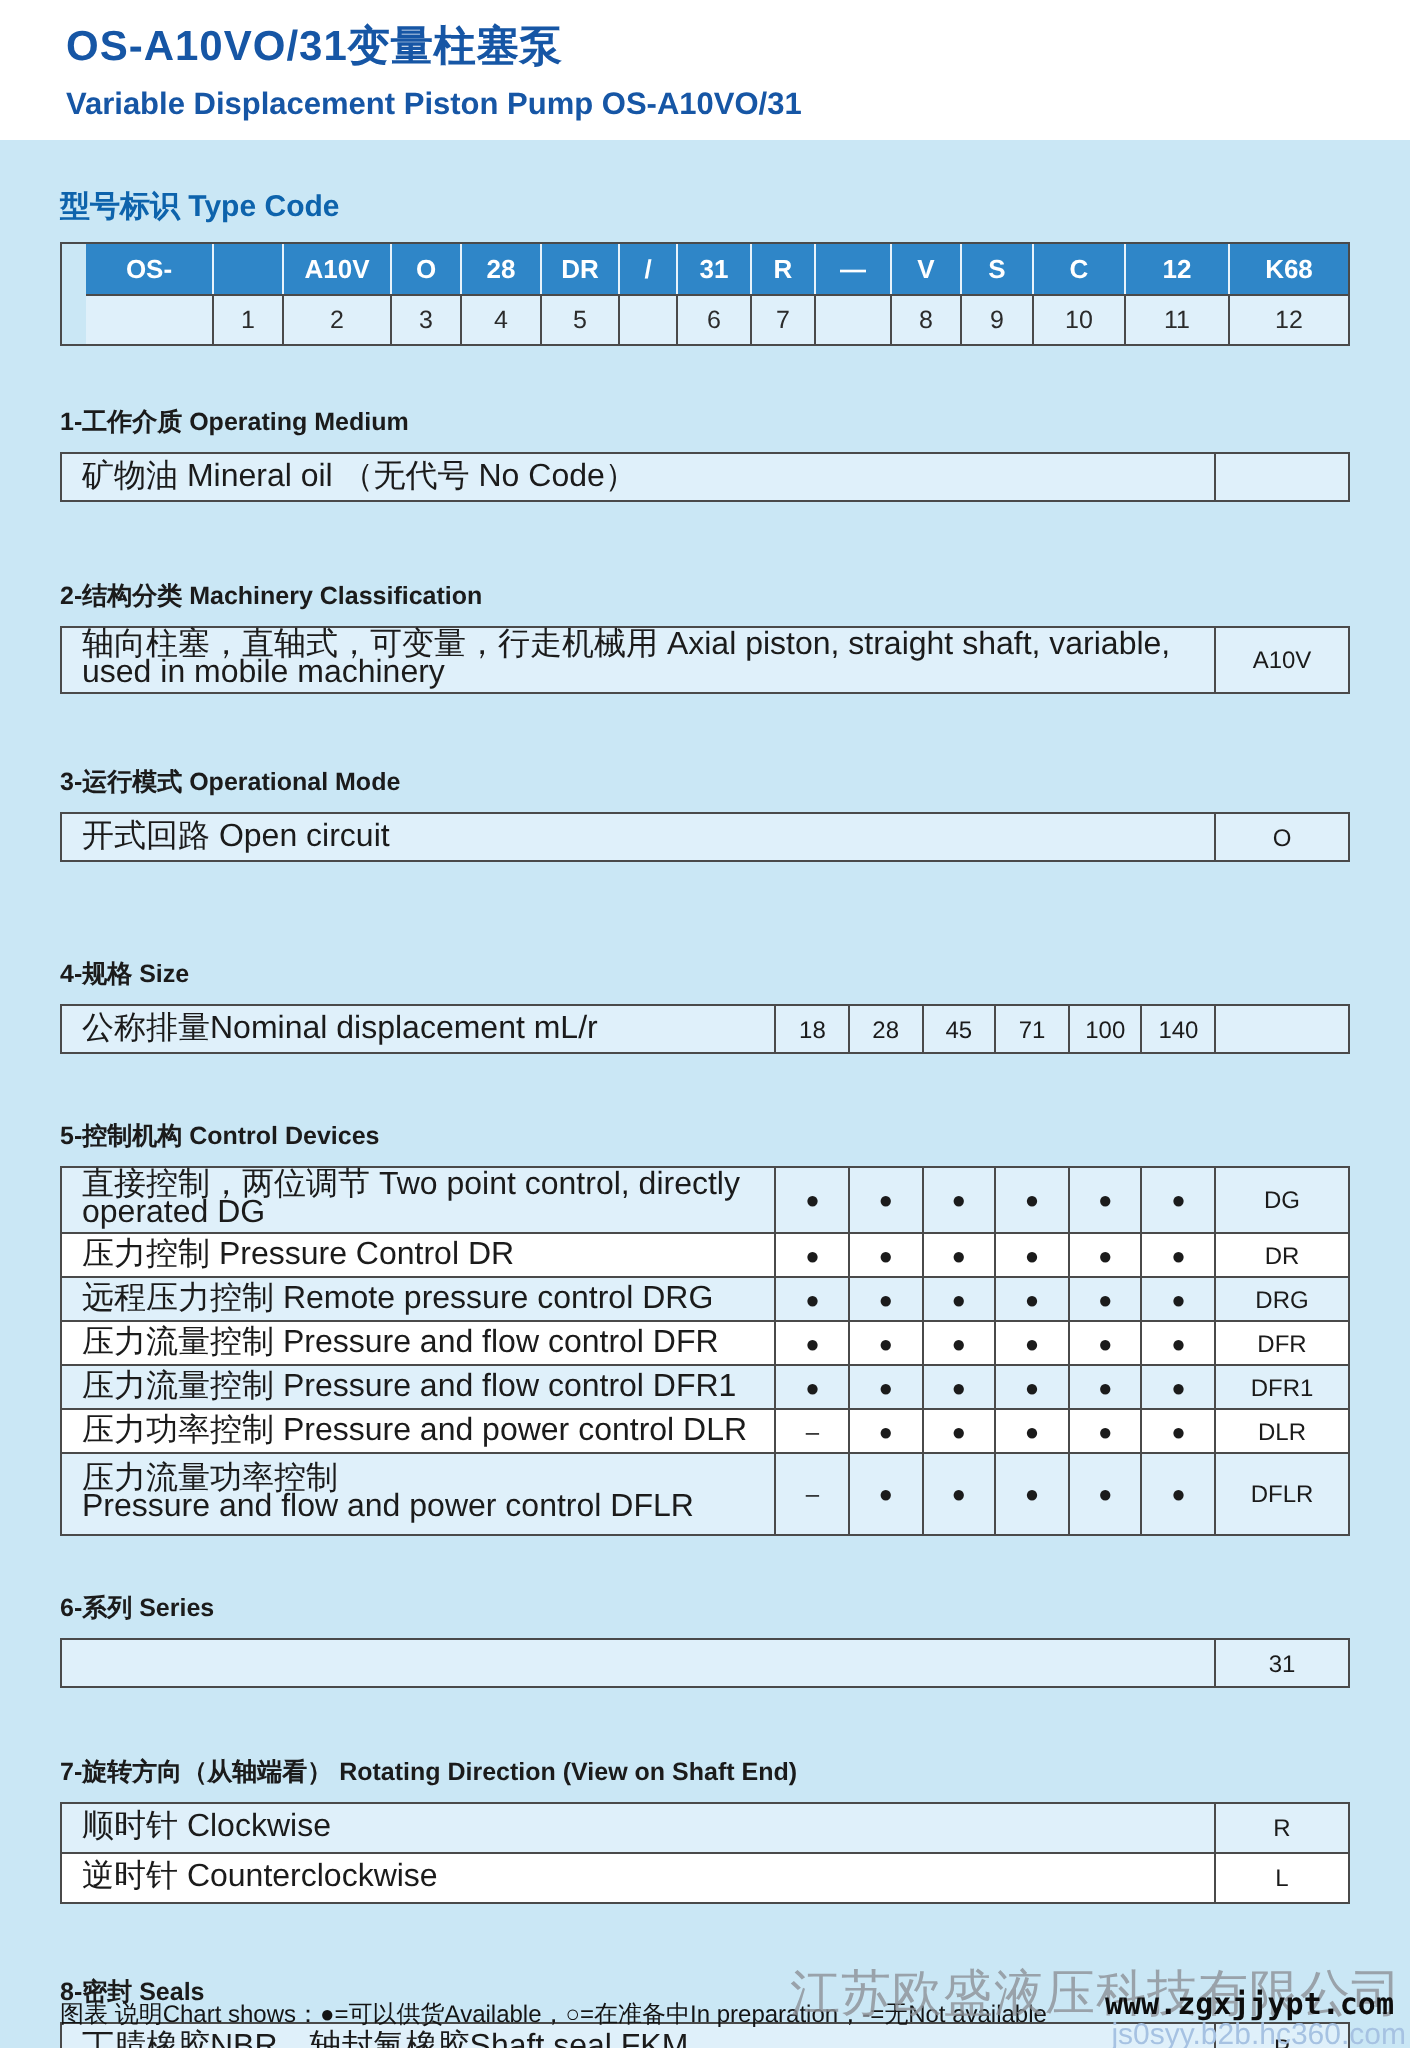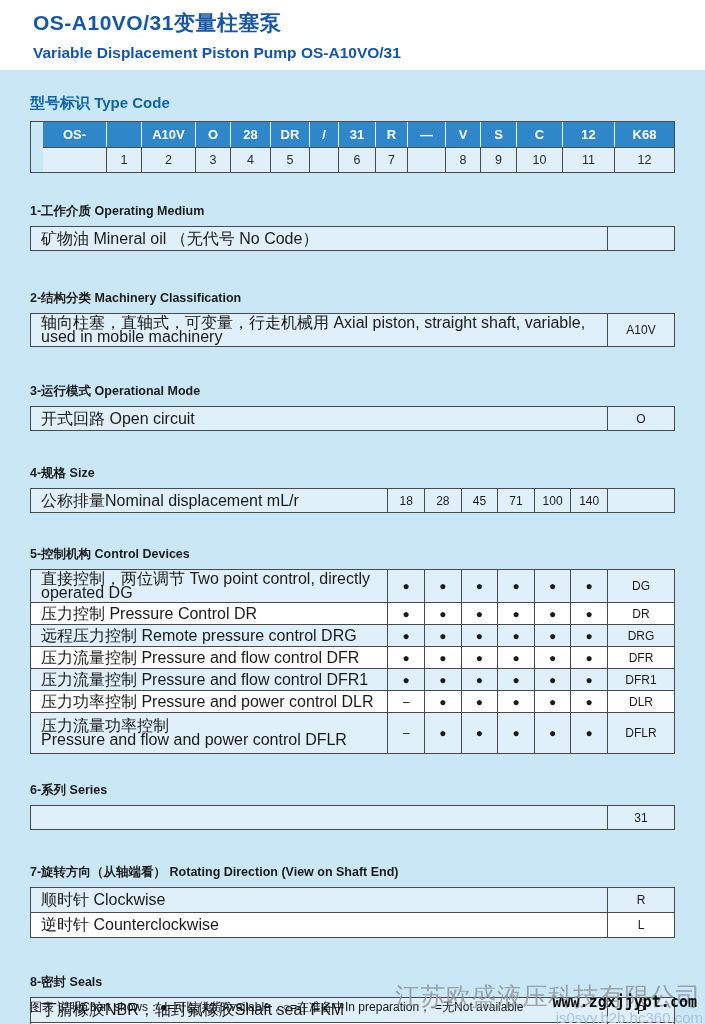--- a/index.html
+++ b/index.html
@@ -138,21 +138,21 @@
     <div class="sec" style="margin-top:36px">
       <div class="sec-h">3-运行模式 Operational Mode</div>
       <div class="tbl">
         <div class="row">
           <div class="cell-label">开式回路 Open circuit</div>
           <div class="cell-code">O</div>
         </div>
       </div>
     </div>
 
-    <div class="sec" style="margin-top:34px">
+    <div class="sec" style="margin-top:48px">
       <div class="sec-h">4-规格 Size</div>
       <div class="tbl">
         <div class="row">
           <div class="cell-label">公称排量Nominal displacement  mL/r</div>
           <div class="cell-mid">18</div>
           <div class="cell-mid">28</div>
           <div class="cell-mid">45</div>
           <div class="cell-mid">71</div>
           <div class="cell-mid">100</div>
           <div class="cell-mid">140</div>

